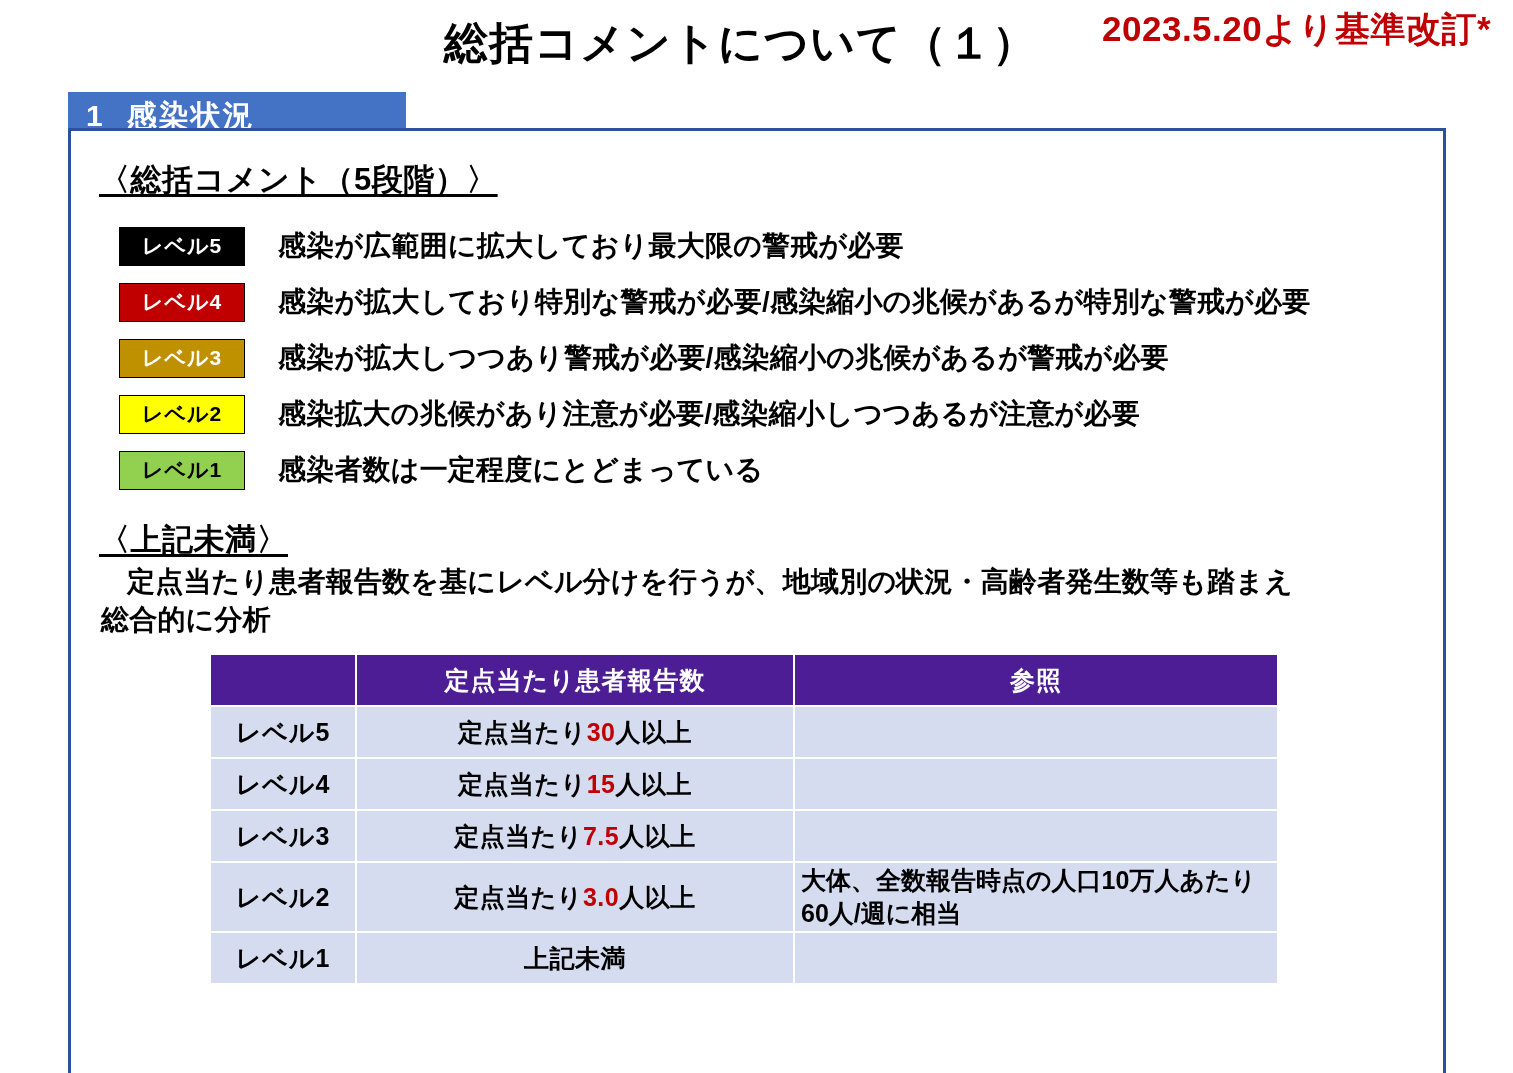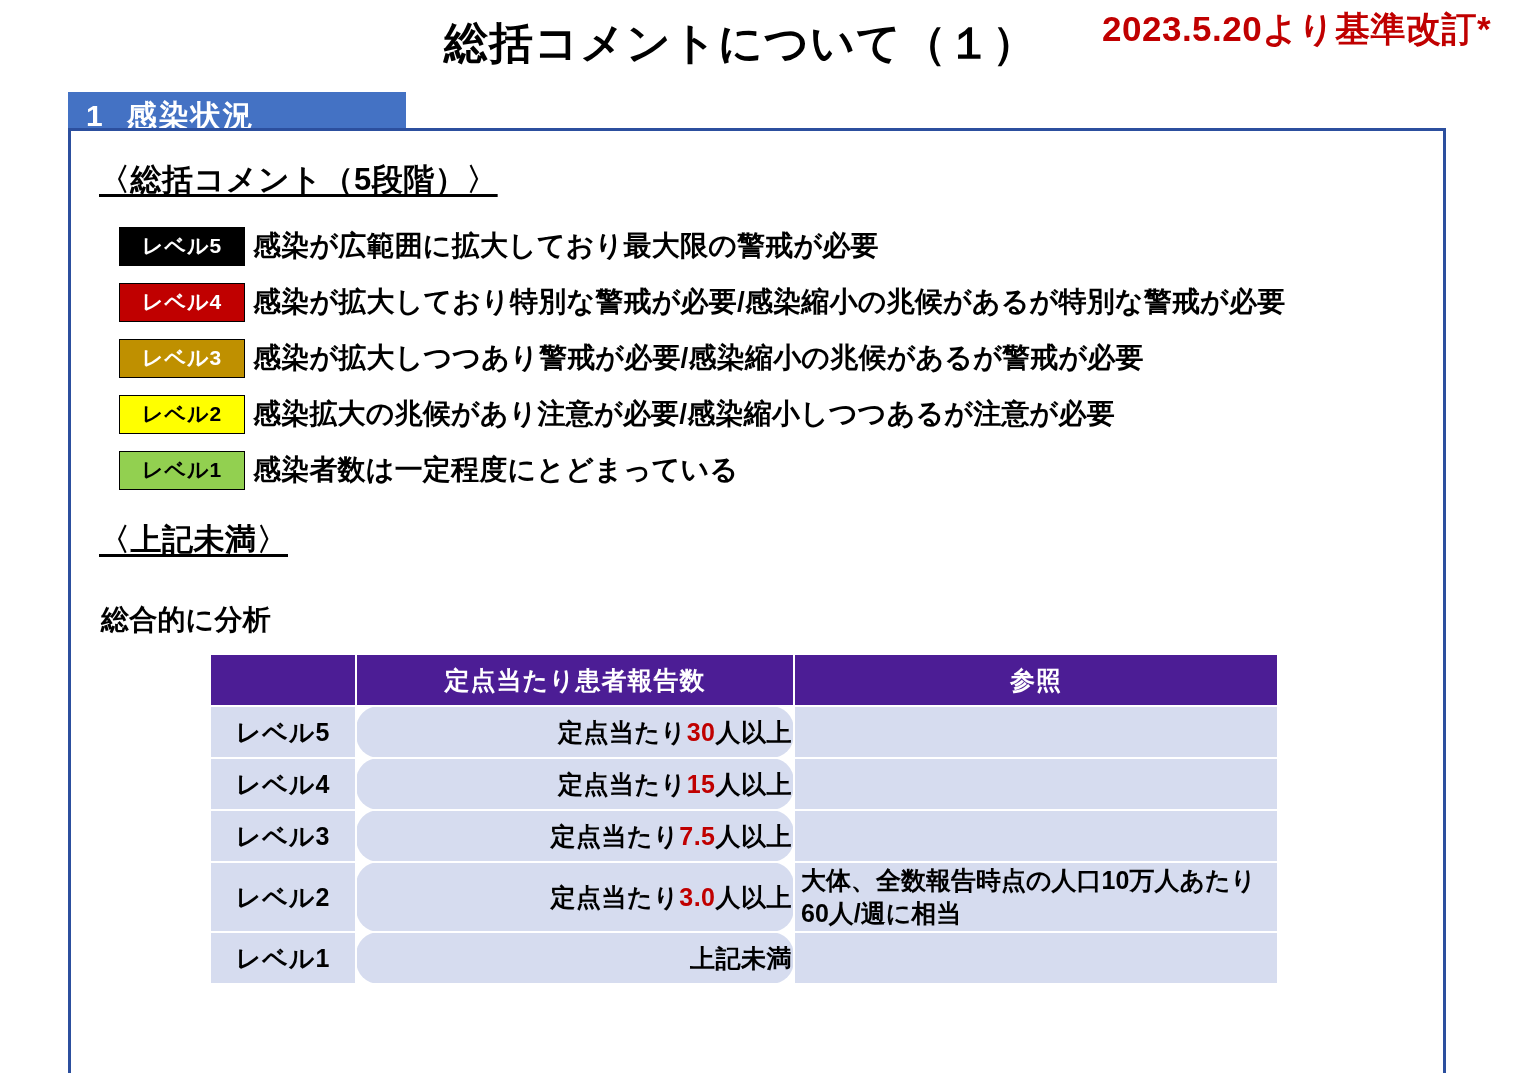--- a/index.html
+++ b/index.html
@@ -118,21 +118,21 @@
     box-sizing: border-box;
     display: flex;
     align-items: center;
     justify-content: center;
     font-size: 21px;
     font-weight: 700;
     letter-spacing: 1px;
     flex: 0 0 auto;
   }
   .level-text {
-    margin-left: 8px;
+    margin-left: 33px;
     font-size: 28px;
     font-weight: 700;
     letter-spacing: 0.2px;
     white-space: nowrap;
   }
 
   
   .factors-text {
     position: absolute;
     left: 30px;
@@ -176,23 +176,22 @@
   .data-table tbody td {
     background: #d6dcef;
     font-size: 25px;
     font-weight: 700;
   }
   td.cell-level {
     text-align: center;
     letter-spacing: 1px;
   }
   td.cell-value {
-    text-align: right;
+    text-align: center;
     letter-spacing: 0.5px;
-    border-radius: 23px;
   }
   td.cell-ref {
     text-align: left;
     padding-left: 6px;
     font-size: 17px;
     font-weight: 700;
     letter-spacing: 0;
   }
   .num-red {
     color: #c00000;
@@ -241,21 +240,21 @@
       <div class="level-row">
         <div class="level-chip" style="background:#92d050;color:#000000;">レベル1</div>
         <div class="level-text">感染者数は一定程度にとどまっている</div>
       </div>
 
     </div>
 
     <div class="sub-heading heading-factors">〈上記未満〉</div>
 
     <div class="factors-text">
-      <span class="indent"></span><br>
+      <span class="indent"></span><span>定点当たり患者報告数を基にレベル分けを行うが、地域別の状況・高齢者発生数等も踏まえ</span><br>
       <span>総合的に分析</span>
     </div>
 
     <table class="data-table">
       <colgroup>
         <col class="col-level">
         <col class="col-value">
         <col class="col-ref">
       </colgroup>
       <thead>

